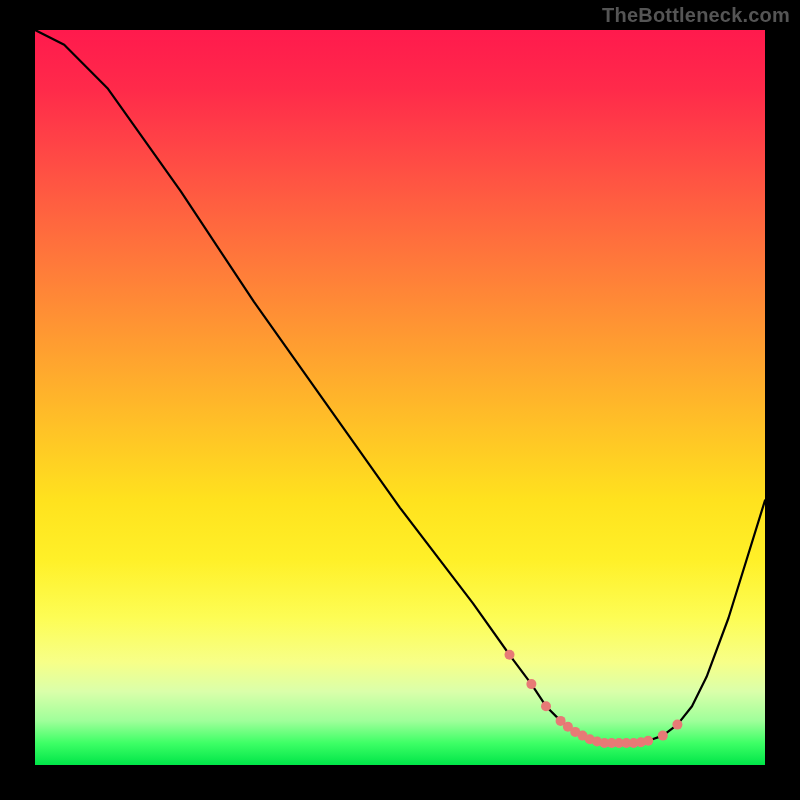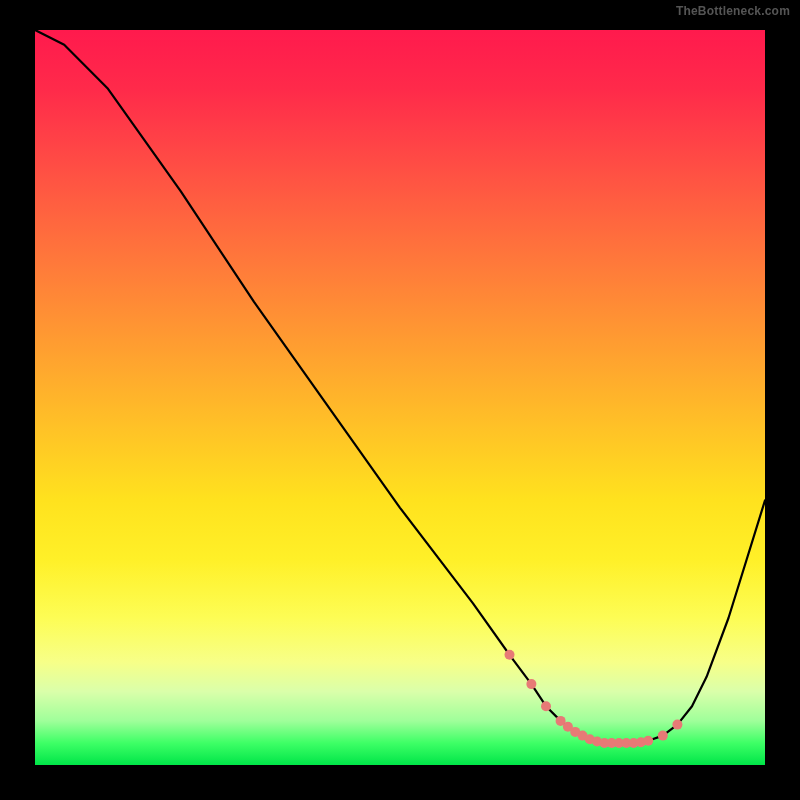--- a/index.html
+++ b/index.html
@@ -15,21 +15,21 @@
     position: relative;
     width: 800px;
     height: 800px;
     background: #000;
   }
   .watermark {
     position: absolute;
     top: 4px;
     right: 10px;
     color: #555;
-    font-size: 12px;
+    font-size: 20px;
     font-weight: 600;
     letter-spacing: 0.2px;
     user-select: none;
   }
   .plot-area {
     position: absolute;
     left: 35px;
     top: 30px;
     width: 730px;
     height: 735px;

